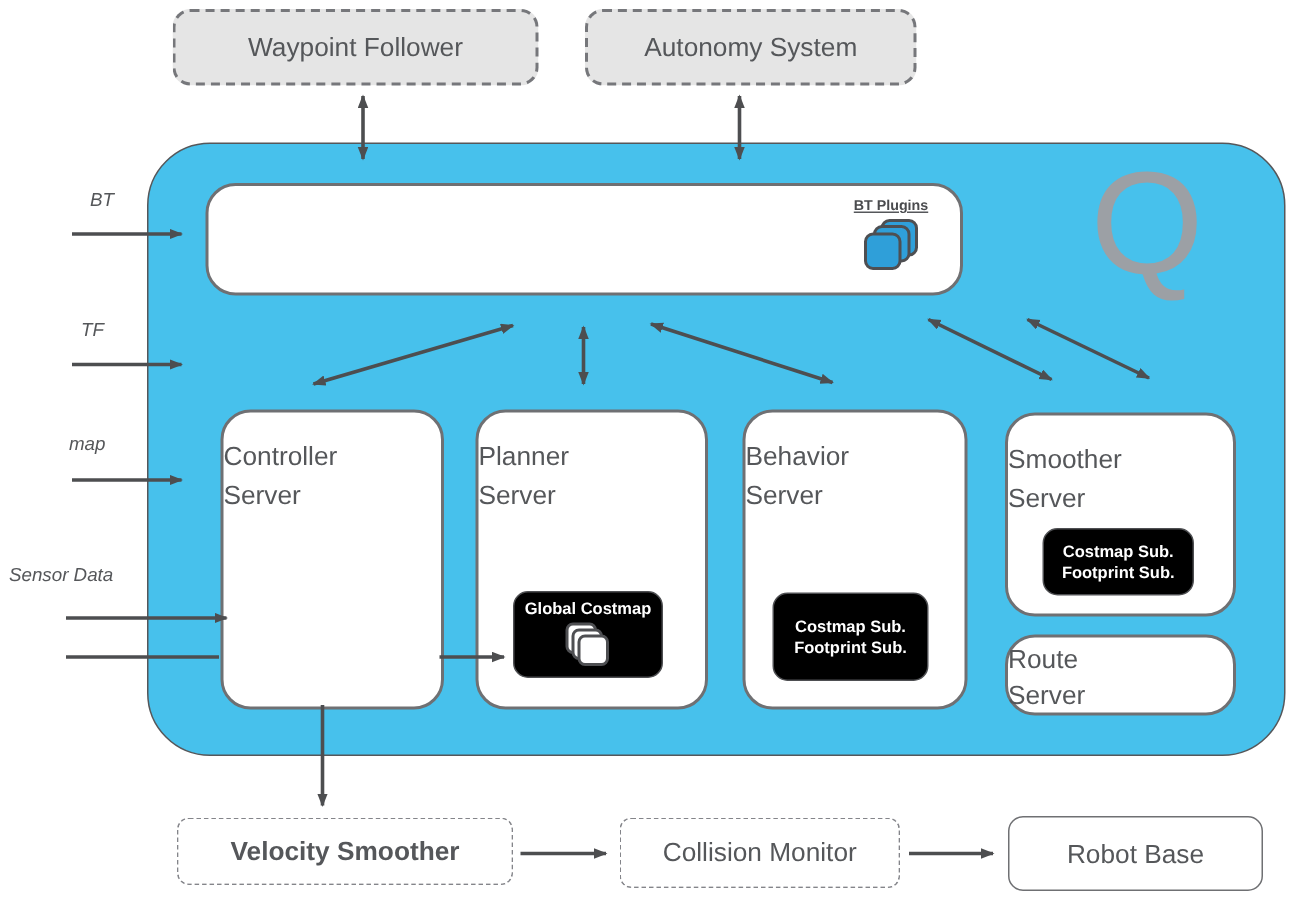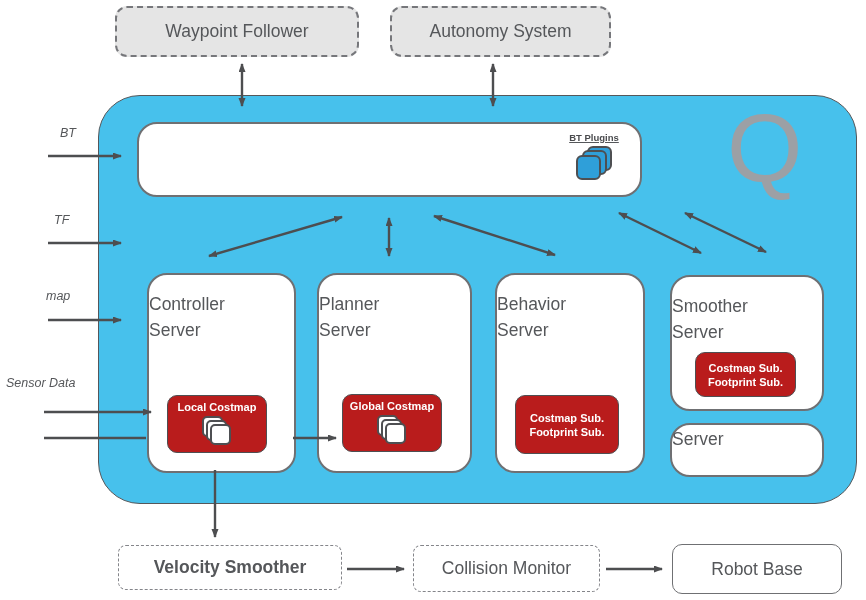--- a/index.html
+++ b/index.html
@@ -48,21 +48,21 @@
   
   .srv-title{padding-top:16px;text-align:left;font-size:17.5px;line-height:26px;color:#55575A;}
   .srv-controller{left:147px;top:273px;width:145px;height:196px;}
   .srv-planner{left:317px;top:273px;width:151px;height:196px;}
   .srv-behavior{left:495px;top:273px;width:146px;height:196px;}
   .srv-smoother{left:670px;top:275px;width:150px;height:132px;}
   .srv-route{left:670px;top:423px;width:150px;height:50px;}
   .srv-route .srv-title{padding-top:2px;line-height:24px;}
 
   
-  .badge{position:absolute;background:#b91c1c;border:1.5px solid #4E4F52;border-radius:10px;
+  .badge{position:absolute;background:#000000;border:1.5px solid #4E4F52;border-radius:10px;
          color:#fff;font-weight:bold;font-size:11px;text-align:center;z-index:5;}
   .badge-local{left:167px;top:395px;width:100px;height:58px;padding-top:5px;box-sizing:border-box;}
   .badge-global{left:342px;top:394px;width:100px;height:58px;padding-top:5px;box-sizing:border-box;}
   .badge-lines{display:flex;flex-direction:column;align-items:center;justify-content:center;line-height:14px;}
   .badge-behavior{left:515px;top:395px;width:102px;height:57px;}
   .badge-smoother{left:695px;top:352px;width:99px;height:43px;}
 
   
   .inlabel{position:absolute;font-size:12.5px;color:#55575A;z-index:3;font-style:italic;}
   .in-bt{left:60px;top:126px;}
@@ -132,32 +132,25 @@
     </div>
   </div>
   <div class="whitebox srv-smoother">
     <div class="srv-title">
       <div>Smoother</div>
       <div>Server</div>
     </div>
   </div>
   <div class="whitebox srv-route">
     <div class="srv-title">
-      <div>Server</div>
-    </div>
-  </div>
-
-  <div class="badge badge-local">
-    <div>Local Costmap</div>
-    <div class="stack-cm">
-        <i></i>
-        <i></i>
-        <i></i>
-      </div>
-  </div>
+      <div>Route</div>
+      <div>Server</div>
+    </div>
+  </div>
+
   <div class="badge badge-global">
     <div>Global Costmap</div>
     <div class="stack-cm">
         <i></i>
         <i></i>
         <i></i>
       </div>
   </div>
   <div class="badge badge-lines badge-behavior">
     <div>Costmap Sub.</div>

